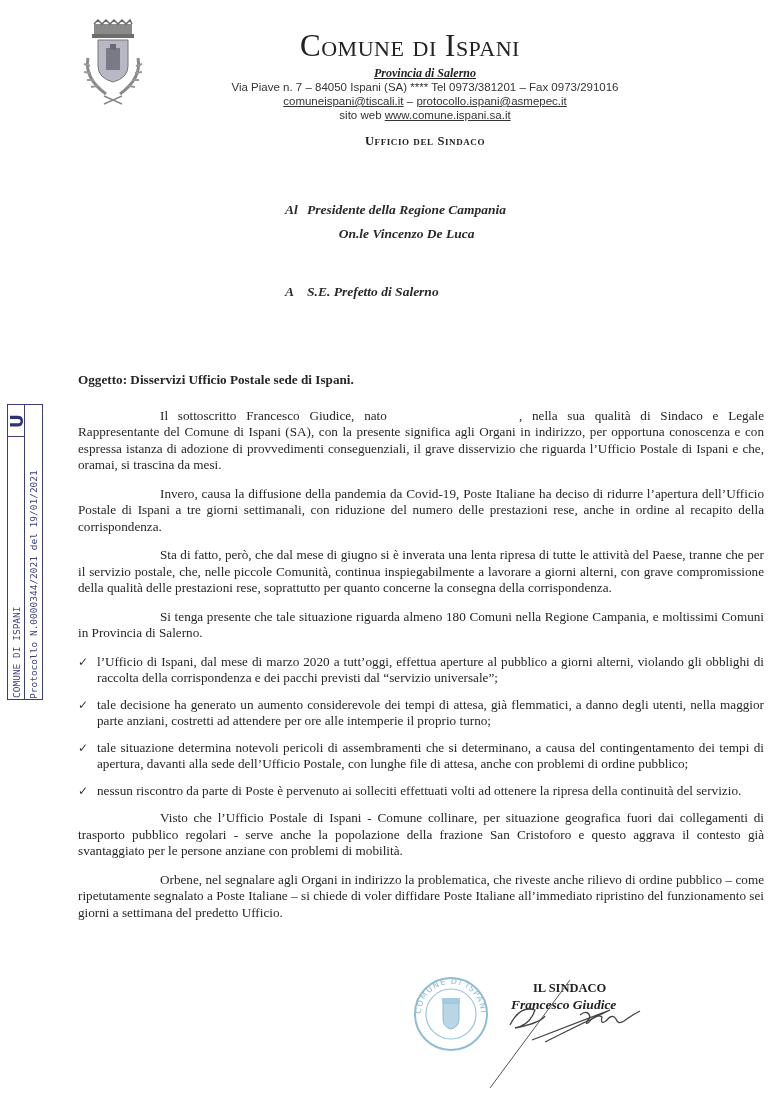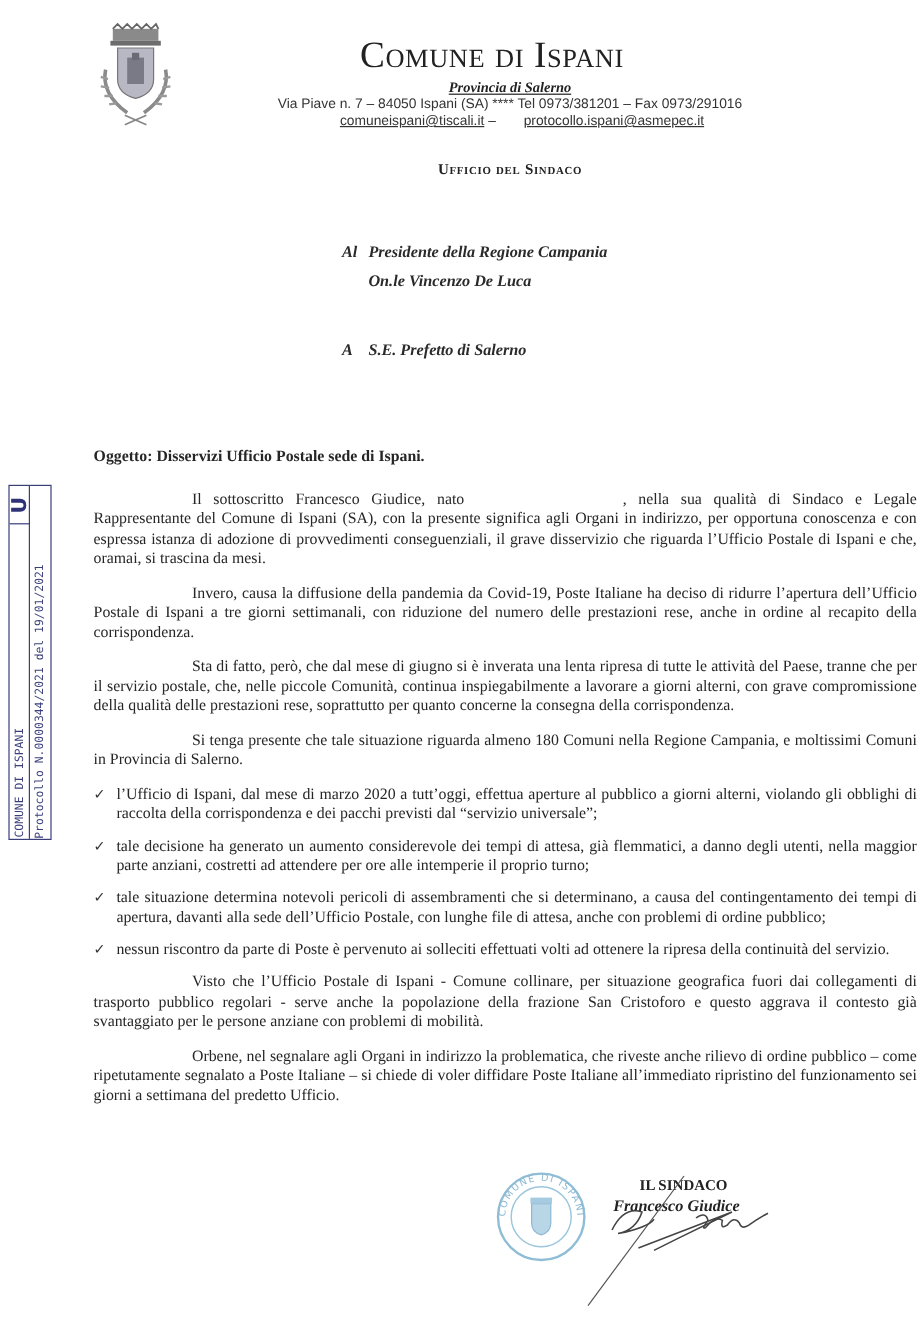--- a/index.html
+++ b/index.html
@@ -12,28 +12,28 @@
   
   .logo { position: absolute; left: 78px; top: 18px; width: 70px; height: 90px; }
   .title {
     position: absolute; left: 300px; top: 28px; width: 320px; text-align: left;
     font-size: 31px; letter-spacing: 0.5px; color: #222; font-variant: small-caps;
   }
   .hdr-line { position: absolute; left: 230px; width: 390px; text-align: center; font-family: "Liberation Sans", sans-serif; color: #333; font-size: 11.5px; }
   .provincia { top: 66px; font-family: "Liberation Serif", serif; font-style: italic; font-weight: bold; text-decoration: underline; font-size: 12px; color: #222; }
   .address { top: 81px; }
   .emails { top: 95px; }
-  .emails span, .website a { text-decoration: underline; color: #333; margin-left: 20px; }
+  .emails span, .website a { text-decoration: underline; color: #333; }
   .website { top: 109px; }
   .ufficio { top: 134px; font-family: "Liberation Serif", serif; font-weight: bold; font-size: 12.5px; letter-spacing: 0.6px; font-variant: small-caps; color: #222; }
 
   
   .recipient { position: absolute; left: 285px; font-style: italic; font-weight: bold; font-size: 13.5px; color: #2a2a2a; line-height: 24px; }
   .recipient .prefix { display: inline-block; width: 22px; }
-  .recipient .line2 { padding-left: 22px; }
+  .recipient .line2 { padding-left: 22px; text-align: center; }
   .r1 { top: 198px; }
   .r2 { top: 280px; }
 
   
   .stamp {
     position: absolute; left: 7px; top: 404px; width: 36px; height: 296px;
     border: 1.5px solid #3a3f7a; box-sizing: border-box;
   }
   .stamp .col1 { position: absolute; left: 0; top: 0; width: 17px; height: 100%; border-right: 1.5px solid #3a3f7a; box-sizing: border-box; }
   .stamp .ubox { position: absolute; left: 0; top: 0; width: 17px; height: 32px; border-bottom: 1.5px solid #3a3f7a; box-sizing: border-box; }
@@ -79,20 +79,23 @@
     <path d="M6 46 l6 2 M6 54 l7 1 M9 62 l7 0 M13 69 l6 -1" stroke="#9a9a9a" stroke-width="2"></path>
     <path d="M64 46 l-6 2 M64 54 l-7 1 M61 62 l-7 0 M57 69 l-6 -1" stroke="#9a9a9a" stroke-width="2"></path>
     <path d="M26 78 l18 8 M44 78 l-18 8" stroke="#888" stroke-width="1.5"></path>
   </svg>
 
   <div class="title">Comune di Ispani</div>
   <div class="hdr-line provincia">Provincia di Salerno</div>
   <div class="hdr-line address">Via Piave n. 7 – 84050 Ispani (SA) **** Tel 0973/381201 – Fax 0973/291016</div>
   <div class="hdr-line emails">
     <span>comuneispani@tiscali.it</span><b style="font-weight:normal"> – </b><span>protocollo.ispani@asmepec.it</span>
+  </div>
+  <div class="hdr-line website">
+    <b style="font-weight:normal">sito web </b><a>www.comune.ispani.sa.it</a>
   </div>
   <div class="hdr-line ufficio">Ufficio del Sindaco</div>
 
   <div class="recipient r1">
     <div><span class="prefix">Al</span><span>Presidente della Regione Campania</span></div>
     <div class="line2">On.le Vincenzo De Luca</div>
   </div>
   <div class="recipient r2">
     <div><span class="prefix">A</span><span>S.E. Prefetto di Salerno</span></div>
   </div>

